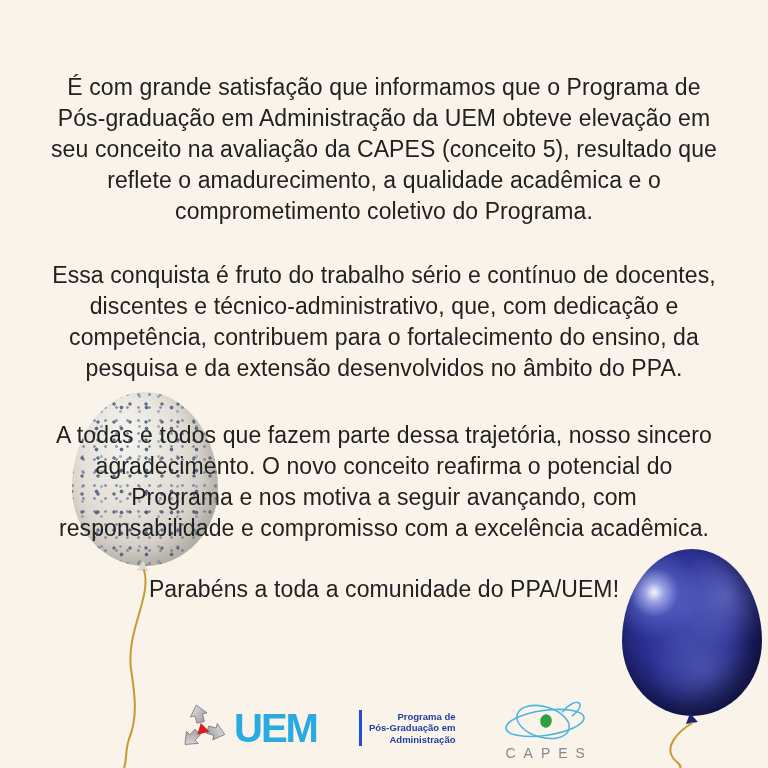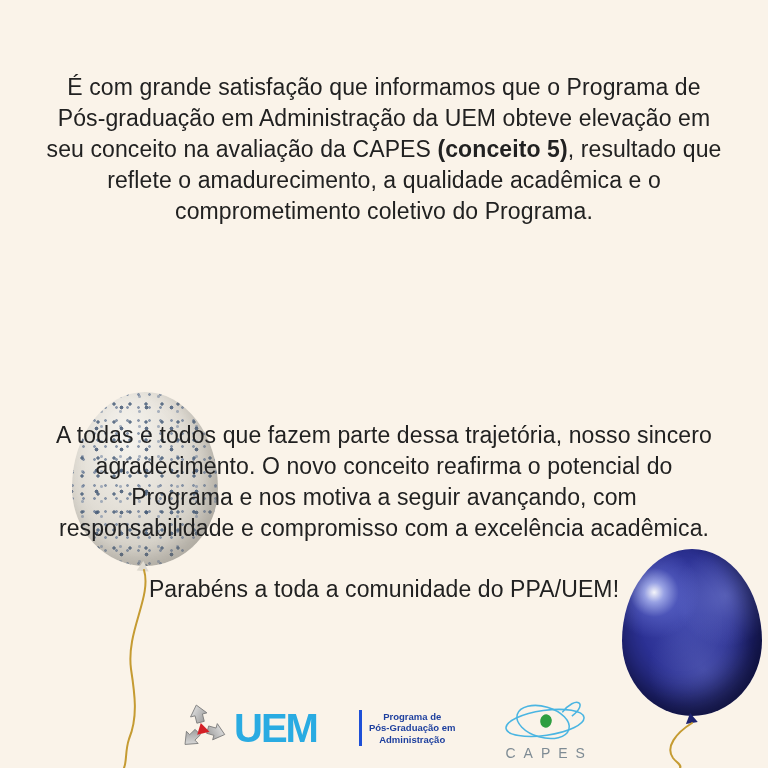--- a/index.html
+++ b/index.html
@@ -17,21 +17,21 @@
     position: absolute;
     left: 0; right: 0;
     text-align: center;
     white-space: pre-line;
     color: #212121;
     font-size: 23px;
     line-height: 31px;
     z-index: 3;
     letter-spacing: 0.1px;
   }
-  .para strong { font-weight: 700; }
+  .para strong { font-weight: 400; }
   .p1 { top: 72px; }
   .p2 { top: 260px; }
   .p3 { top: 420px; }
   .congrats { top: 574px; }
 
   
   .balloon {
     position: absolute;
     border-radius: 50% 50% 50% 50% / 55% 55% 45% 45%;
     z-index: 1;
@@ -114,21 +114,21 @@
     line-height: 1;
   }
   .ppa-divider { width: 3px; height: 36px; background: #1d4fd7; }
   .ppa-lines {
     display: flex;
     flex-direction: column;
     color: #1d3f9e;
     font-size: 9.5px;
     font-weight: 700;
     line-height: 1.2;
-    text-align: center;
+    text-align: right;
   }
 
   .capes-logo { flex-direction: column; gap: 1px; }
   .capes-word {
     color: #7e8b94;
     font-size: 14px;
     letter-spacing: 8px;
     padding-left: 8px;
     line-height: 1;
   }
@@ -149,20 +149,24 @@
   <svg class="string string-right" width="48" height="48" viewBox="0 0 48 48">
     <path d="M36 2 C20 12 9 26 17 37 C21 42 26 44 24 47" fill="none" stroke="#c59b32" stroke-width="2" stroke-linecap="round"></path>
   </svg>
 
   <p class="para p1"><span>É com grande satisfação que informamos que o Programa de
 Pós-graduação em Administração da UEM obteve elevação em
 seu conceito na avaliação da CAPES </span><strong>(conceito 5)</strong><span>, resultado que
 reflete o amadurecimento, a qualidade acadêmica e o
 comprometimento coletivo do Programa.</span></p>
 
+  <p class="para p2">Essa conquista é fruto do trabalho sério e contínuo de docentes,
+discentes e técnico-administrativo, que, com dedicação e
+competência, contribuem para o fortalecimento do ensino, da
+pesquisa e da extensão desenvolvidos no âmbito do PPA.</p>
 
   <p class="para congrats">Parabéns a toda a comunidade do PPA/UEM!</p>
 
   <p class="para p3">A todas e todos que fazem parte dessa trajetória, nosso sincero
 agradecimento. O novo conceito reafirma o potencial do
 Programa e nos motiva a seguir avançando, com
 responsabilidade e compromisso com a excelência acadêmica.</p>
 
   <footer class="logos">
 

